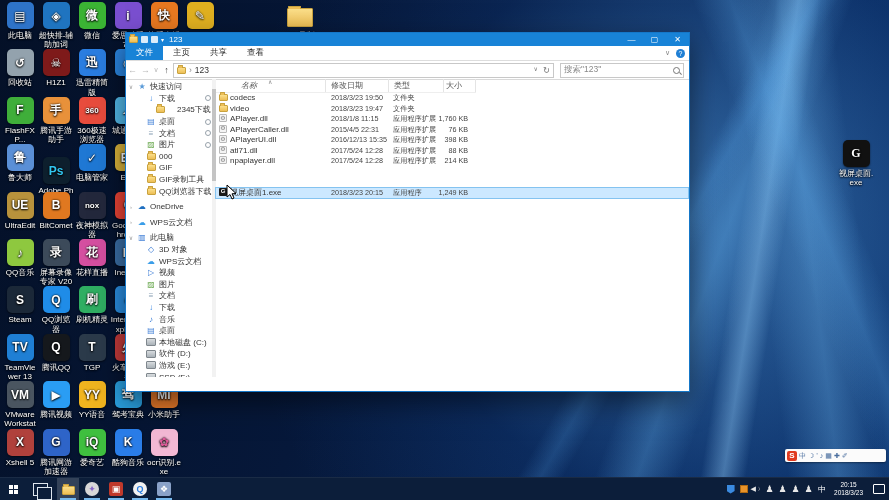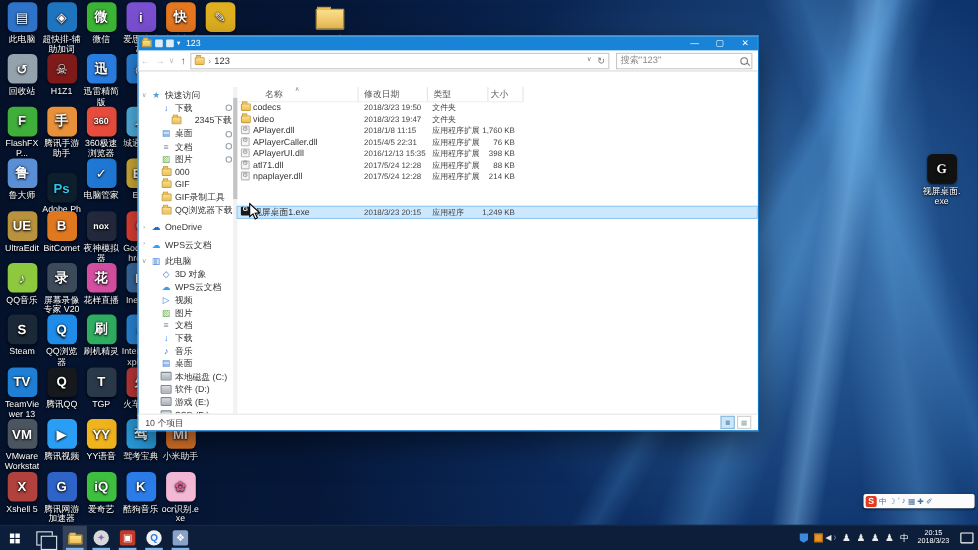--- a/index.html
+++ b/index.html
@@ -324,20 +324,30 @@
         <span class="sq"></span>
         <span style="font-size:6px;">▾</span>
       </span>
       <span class="wtitle">123</span>
       <span class="controls">
         <span class="wc">—</span>
         <span class="wc">▢</span>
         <span class="wc">✕</span>
       </span>
     </div>
+    <div class="tabs" id="tabs">
+        <span class="tab active">文件</span>
+        <span class="tab">主页</span>
+        <span class="tab">共享</span>
+        <span class="tab">查看</span>
+        <span class="ribbonbtns">
+          <span style="color: rgb(136, 136, 136); font-size: 7px;">∨</span>
+          <span class="helpdot">?</span>
+        </span>
+      </div>
     <div class="addr">
       <span class="navbtn">←</span>
       <span class="navbtn">→</span>
       <span class="navbtn tiny">∨</span>
       <span class="navbtn on">↑</span>
       <span class="addrbox">
         <span class="folder f-sm"></span>
         <span style="color:#888;">›</span>
         <span>123</span>
         <span class="end">
@@ -499,21 +509,21 @@
               <span class="drive"></span>
             </span>
             <span>SSD (F:)</span>
           </div>
           <div class="navscroll">
             <div class="navthumb"></div>
           </div>
         </div>
       <div class="list" id="list">
         <div class="hdr" id="hdr">
-            <span class="hcell" style="width: 110px; padding-left: 25px;">名称<span class="sortmark">∧</span></span>
+            <span class="hcell" style="width: 110px; padding-left: 25px; font-style: italic;">名称<span class="sortmark">∧</span></span>
             <span class="hcell" style="width: 63px; padding-left: 5px;">修改日期</span>
             <span class="hcell" style="width: 55px; padding-left: 5px;">类型</span>
             <span class="hcell" style="width: 32px; padding-left: 2px;">大小</span>
           </div>
       <div class="frow" style="top: 14px;">
             <span class="folder" style="position: absolute; left: 3px; top: 1px; width: 9px; height: 7px;"></span>
             <span class="c-name">codecs</span>
             <span class="c-date">2018/3/23 19:50</span>
             <span class="c-type">文件夹</span>
             <span class="c-size"></span>
@@ -561,27 +571,20 @@
             <span class="c-size">214 KB</span>
           </div>
           <div class="frow sel" style="top: 108.5px;">
             <span class="fi exe" style="background: rgb(26, 26, 26);">G</span>
             <span class="c-name">视屏桌面1.exe</span>
             <span class="c-date">2018/3/23 20:15</span>
             <span class="c-type">应用程序</span>
             <span class="c-size">1,249 KB</span>
           </div>
         </div>
-    </div>
-    <div class="status">
-      <span>10 个项目</span>
-      <span class="viewbtns">
-        <span class="vbtn on">≣</span>
-        <span class="vbtn">▦</span>
-      </span>
     </div>
   </div>
 
   <div class="sogou" id="sogou">
       <span class="sgS">S</span>
       <span class="sgi">中</span>
       <span class="sgi">☽</span>
       <span class="sgi">’</span>
       <span class="sgi">♪</span>
       <span class="sgi">▦</span>

